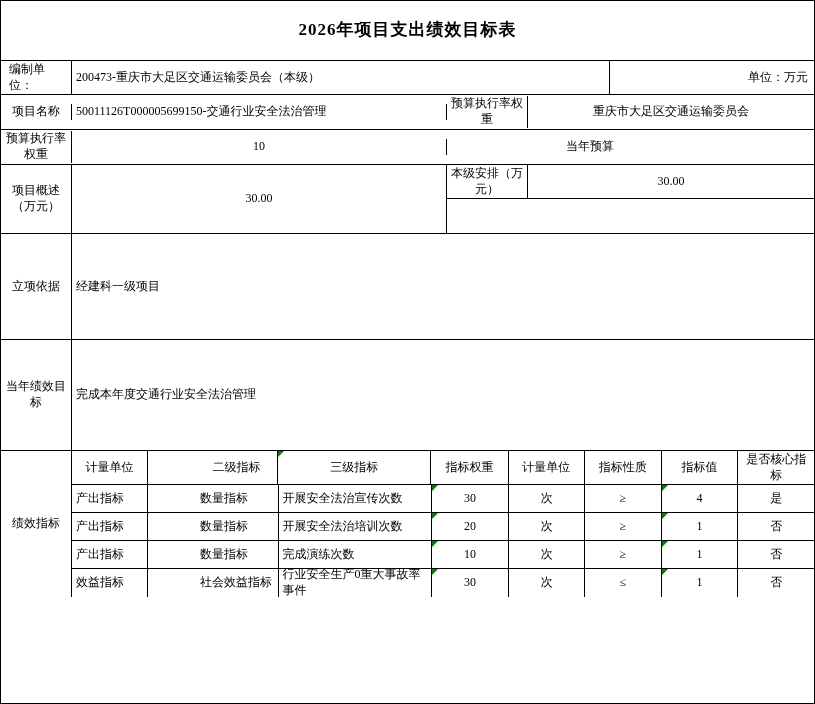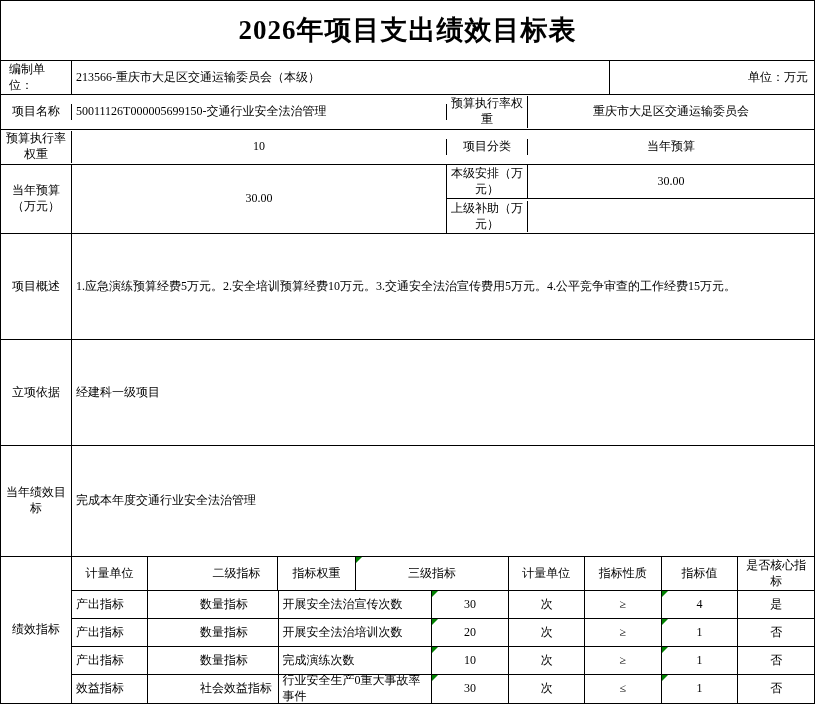--- a/index.html
+++ b/index.html
@@ -27,22 +27,22 @@
   .pl8{padding-left:8px;}
   .w71{width:71px;}  .w538{width:538px;} .w204{width:204px;}
   .w375{width:375px;} .w81{width:81px;}  .w286{width:286px;}
   .w367{width:367px;} .w742{width:742px;}
   .w88{width:88px;margin-left:48px;}  .w164{width:164px;} .w83{width:83px;}
   .w82{width:82px;}
   .h60{height:60px;} .h34{height:34px;} .h35{height:35px;align-items:center;}
   .h69{height:69px;} .h106{height:106px;} .h111{height:111px;}
   .h146{height:146px;} .h28{height:28px;}
   .title-cell{width:100%;justify-content:center;text-align:center;}
-  .title-text{font-size:27px;font-weight:bold;letter-spacing:1px;}
-  .subcol{display:flex;flex-direction:column;box-sizing:border-box;}
+  .title-text{font-size:17px;font-weight:bold;letter-spacing:1px;}
+  .subcol{display:flex;flex-direction:row;box-sizing:border-box;}
   .subrow{display:flex;box-sizing:border-box;border-bottom:1px solid #000;flex:0 0 auto;}
   .subrow.nb{border-bottom:none;}
   .ind{display:flex;flex-direction:column;box-sizing:border-box;width:742px;}
   .flag{position:relative;}
   .flag::before{
     content:"";position:absolute;top:0;left:0;width:0;height:0;
     border-top:6px solid #008000;border-right:6px solid transparent;
   }
 </style>
 </head>
@@ -51,77 +51,72 @@
 <div class="sheet">
 
   <div class="row h60">
     <div class="cell title-cell last">
       <span class="title-text">2026年项目支出绩效目标表</span>
     </div>
   </div>
 
   <div class="row h34">
     <div class="cell w71 l pl8">编制单位：</div>
-    <div class="cell w538 l">213566-重庆市大足区交通运输委员会（本级）</div>
+    <div class="cell w538 l">200473-重庆市大足区交通运输委员会（本级）</div>
     <div class="cell w204 r last">单位：万元</div>
   </div>
 
   <div class="row h35">
     <div class="cell w71 c">项目名称</div>
     <div class="cell w375 l">50011126T000005699150-交通行业安全法治管理</div>
     <div class="cell w81 c">预算执行率权重</div>
     <div class="cell w286 c last">重庆市大足区交通运输委员会</div>
   </div>
 
   <div class="row h35">
     <div class="cell w71 c">预算执行率权重</div>
     <div class="cell w375 c">10</div>
-    <div class="cell w81 c">项目分类</div>
     <div class="cell w286 c last">当年预算</div>
   </div>
 
   <div class="row h69">
-    <div class="cell w71 c">当年预算（万元）</div>
+    <div class="cell w71 c">项目概述（万元）</div>
     <div class="cell w375 c">30.00</div>
     <div class="subcol w367">
       <div class="subrow h34">
         <div class="cell w81 c">本级安排（万元）</div>
         <div class="cell w286 c last">30.00</div>
       </div>
       <div class="subrow h35 nb">
         <div class="cell w81 c">上级补助（万元）</div>
         <div class="cell w286 c last"></div>
       </div>
     </div>
   </div>
 
-  <div class="row h106">
-    <div class="cell w71 c">项目概述</div>
-    <div class="cell w742 l last">1.应急演练预算经费5万元。2.安全培训预算经费10万元。3.交通安全法治宣传费用5万元。4.公平竞争审查的工作经费15万元。</div>
-  </div>
 
   <div class="row h106">
     <div class="cell w71 c">立项依据</div>
     <div class="cell w742 l last">经建科一级项目</div>
   </div>
 
   <div class="row h111">
     <div class="cell w71 c">当年绩效目标</div>
     <div class="cell w742 l last">完成本年度交通行业安全法治管理</div>
   </div>
 
   <div class="row h146 nb">
     <div class="cell w71 c">绩效指标</div>
     <div class="ind">
 
       <div class="subrow h34">
         <div class="cell w81 c">计量单位</div>
         <div class="cell w88 c">二级指标</div>
+        <div class="cell w164 c flag">三级指标</div>
         <div class="cell w83 c">指标权重</div>
-        <div class="cell w164 c flag">三级指标</div>
         <div class="cell w81 c">计量单位</div>
         <div class="cell w82 c">指标性质</div>
         <div class="cell w82 c">指标值</div>
         <div class="cell w81 c last">是否核心指标</div>
       </div>
 
       <div class="subrow h28">
         <div class="cell w81 l">产出指标</div>
         <div class="cell w88 l">数量指标</div>
         <div class="cell w164 l">开展安全法治宣传次数</div>

